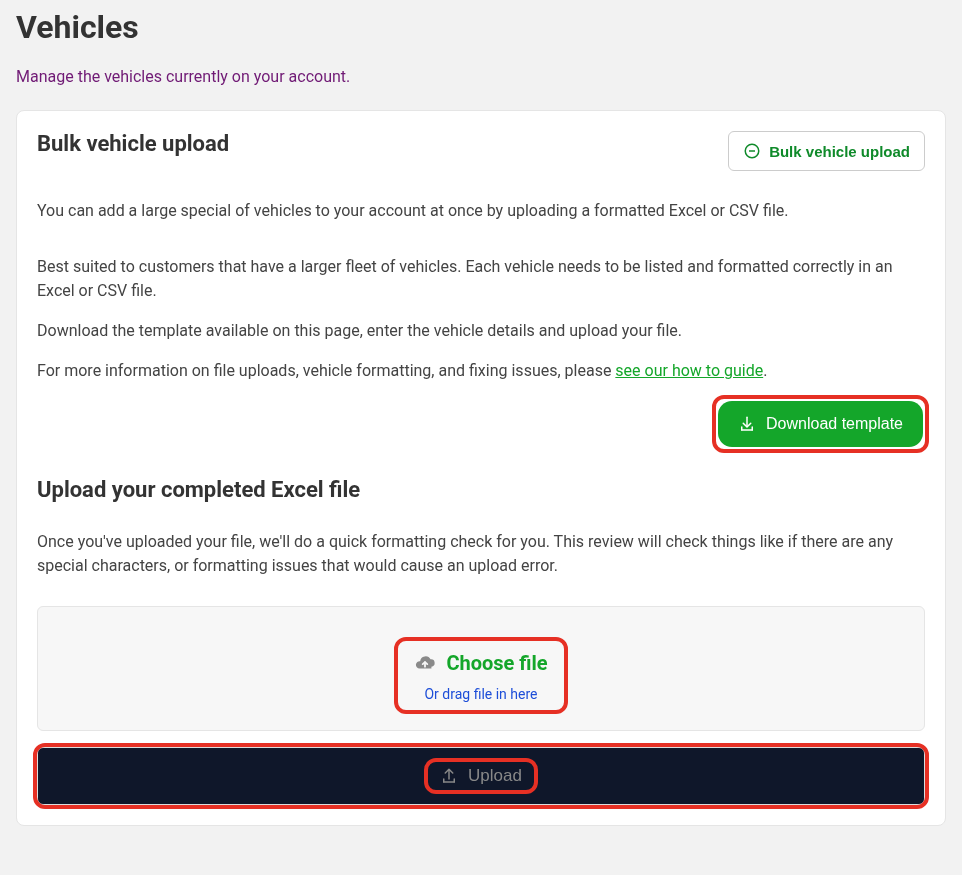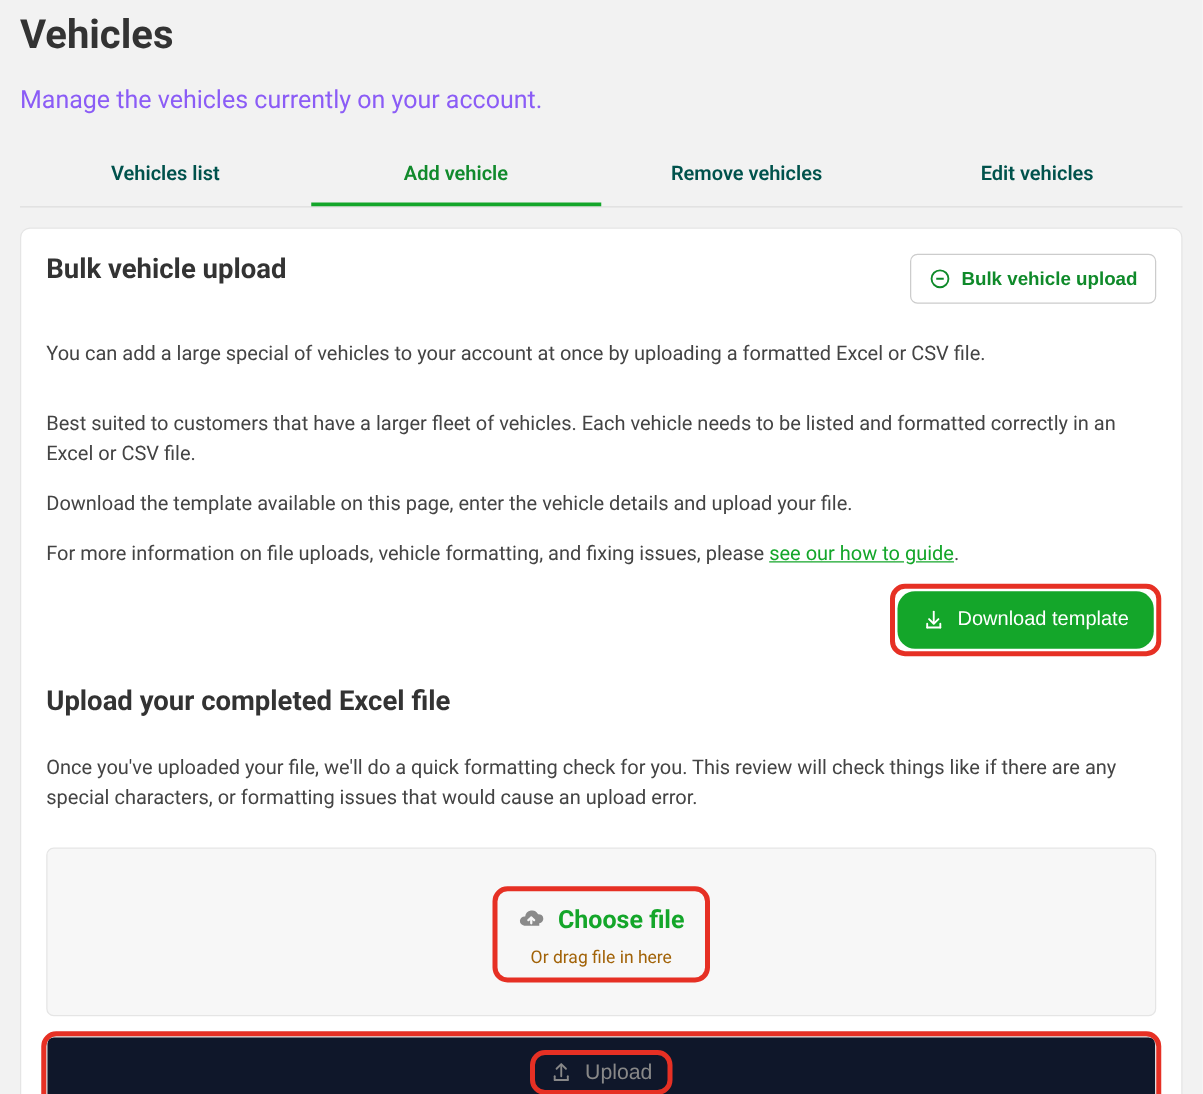--- a/index.html
+++ b/index.html
@@ -13,22 +13,22 @@
     padding: 0 16px 16px 16px;
   }
   .page-title {
     font-size: 32px;
     font-weight: 700;
     color: #333;
     margin-top: 8px;
     margin-bottom: 21px;
   }
   .page-subtitle {
-    font-size: 20px;
-    color: #8b5cf6;
+    font-size: 16px;
+    color: #701a75;
     margin-bottom: 24px;
   }
   .tabs {
     display: flex;
     border-bottom: 1px solid #ddd;
     margin-bottom: 16px;
   }
   .tab {
     flex: 1;
     text-align: center;
@@ -108,37 +108,37 @@
   .section-title {
     font-size: 22px;
     font-weight: 700;
     color: #333;
     margin-bottom: 28px;
   }
   .dropzone {
     background: #f7f7f7;
     border: 1px solid #e5e5e5;
     border-radius: 6px;
-    padding: 34px 0 30px 0;
+    padding: 34px 0 20px 0;
     text-align: center;
     margin-bottom: 16px;
   }
   .choose-file {
     display: inline-flex;
     align-items: center;
     gap: 10px;
     font-size: 20px;
     font-weight: 700;
     color: #14a62a;
     cursor: pointer;
   }
   .choose-file svg { width: 22px; height: 22px; fill: #8a8a8a; }
   .drop-hint {
     font-size: 14px;
-    color: #a16207;
+    color: #1d4ed8;
     margin-top: 8px;
   }
   .upload-bar {
     display: flex;
     align-items: center;
     justify-content: center;
     gap: 10px;
     background: #0f172a;
     color: #888;
     font-size: 17px;
@@ -159,26 +159,20 @@
   }
   .hl-inline { display: inline-flex; }
 </style>
 </head>
 <body>
 
 <div class="page">
   <h1 class="page-title">Vehicles</h1>
   <div class="page-subtitle">Manage the vehicles currently on your account.</div>
 
-  <div class="tabs">
-    <div class="tab">Vehicles list</div>
-    <div class="tab active">Add vehicle</div>
-    <div class="tab">Remove vehicles</div>
-    <div class="tab">Edit vehicles</div>
-  </div>
 
   <div class="card">
     <div class="card-header-row">
       <div class="card-title">Bulk vehicle upload</div>
       <button class="collapse-btn">
         <svg viewBox="0 0 24 24" fill="none" stroke-width="2">
           <circle cx="12" cy="12" r="9"></circle>
           <line x1="8" y1="12" x2="16" y2="12"></line>
         </svg>
         <span>Bulk vehicle upload</span>

